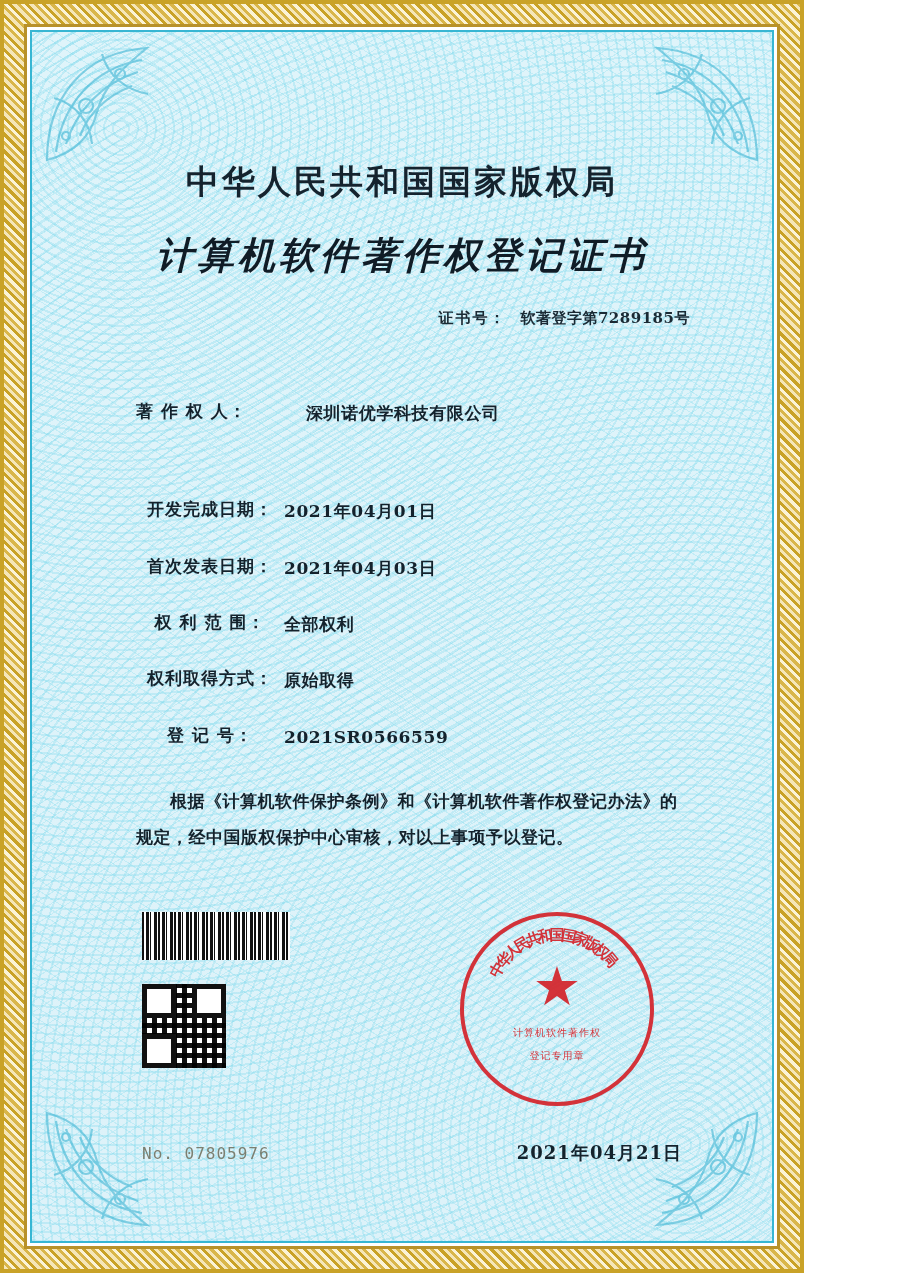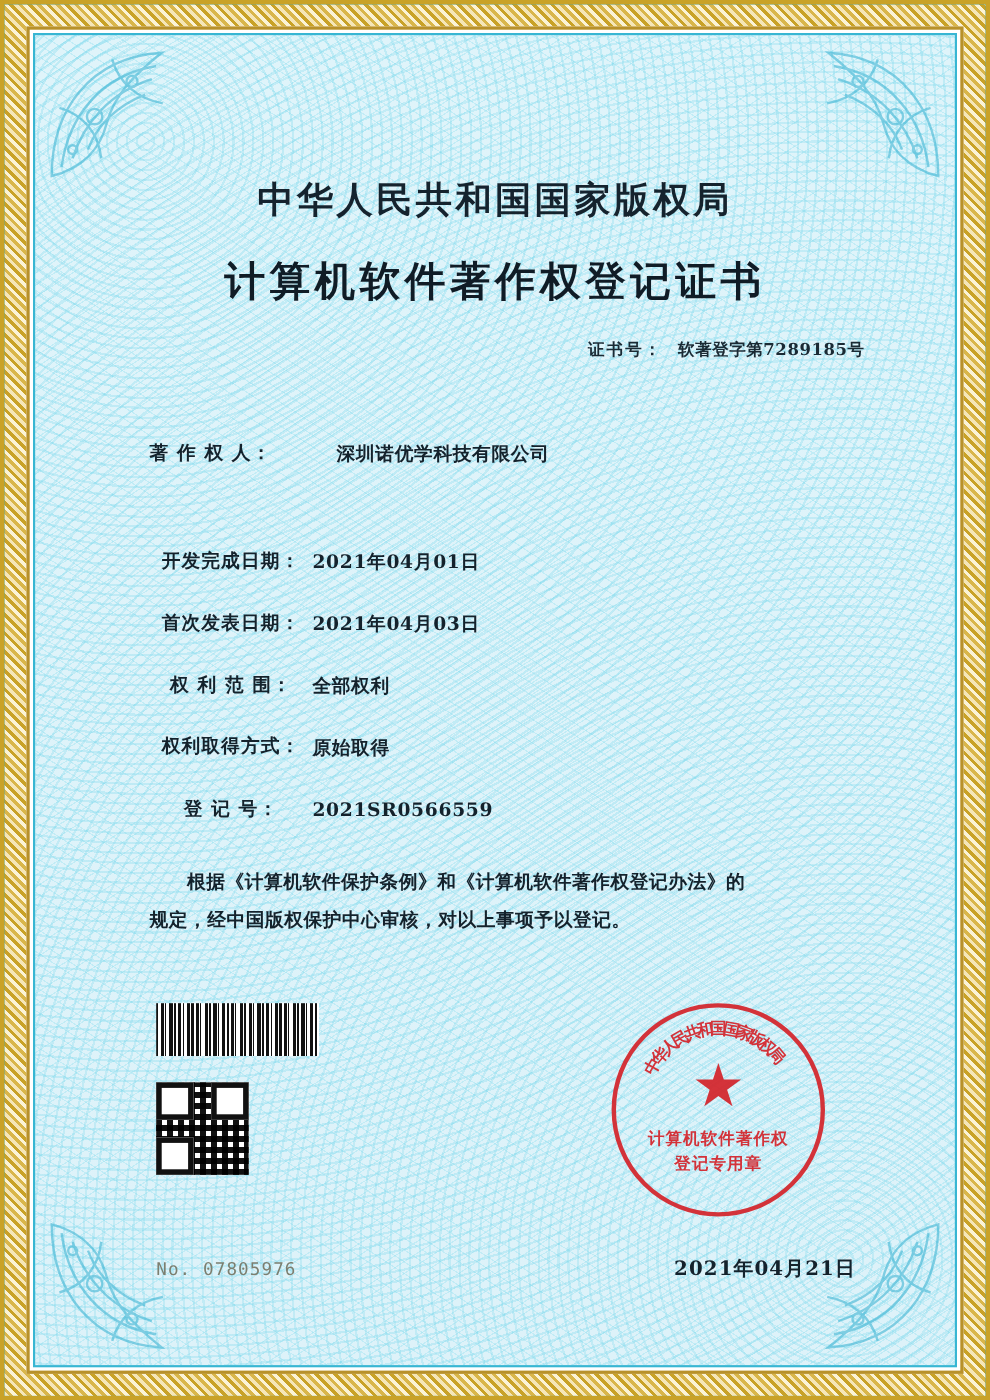--- a/index.html
+++ b/index.html
@@ -7,24 +7,24 @@
     padding: 0;
     background: #ffffff;
   }
   body {
     font-family: "DejaVu Sans", "Liberation Sans", sans-serif;
   }
 
   
   .certificate {
     position: relative;
-    width: 900px;
+    width: 804px;
     height: 1273px;
     overflow: hidden;
-    background: #0ea5e9;
+    background: #f0abfc;
     box-sizing: border-box;
   }
 
   
   .gold-border {
     position: absolute;
     inset: 0;
     box-sizing: border-box;
     border: 4px solid #c9a227;
     background:
@@ -100,20 +100,21 @@
     margin-top: 72px;
   }
   .title-sub {
     text-align: center;
     font-family: "DejaVu Serif", "Liberation Serif", serif;
     font-size: 37px;
     font-weight: bold;
     letter-spacing: 4px;
     color: #101c26;
     margin-top: 26px;
+    font-style: italic;
   }
 
   .cert-no-row {
     display: flex;
     justify-content: flex-end;
     align-items: baseline;
     margin-top: 28px;
     padding-right: 22px;
     font-size: 15px;
     color: #1a2a34;
@@ -240,22 +241,22 @@
     left: 50%;
     top: 44px;
     transform: translateX(-50%);
     font-size: 54px;
     line-height: 1;
     color: #d4232a;
   }
   .seal-line1, .seal-line2 {
     position: absolute;
     left: 0; right: 0;
-    font-size: 15px;
-    font-weight: bold;
+    font-size: 10px;
+    font-weight: normal;
     letter-spacing: 1px;
     font-family: "DejaVu Serif", "Liberation Serif", serif;
   }
   .seal-line1 { top: 110px; }
   .seal-line2 { top: 133px; }
 
   
   .footer {
     position: absolute;
     left: 110px;

